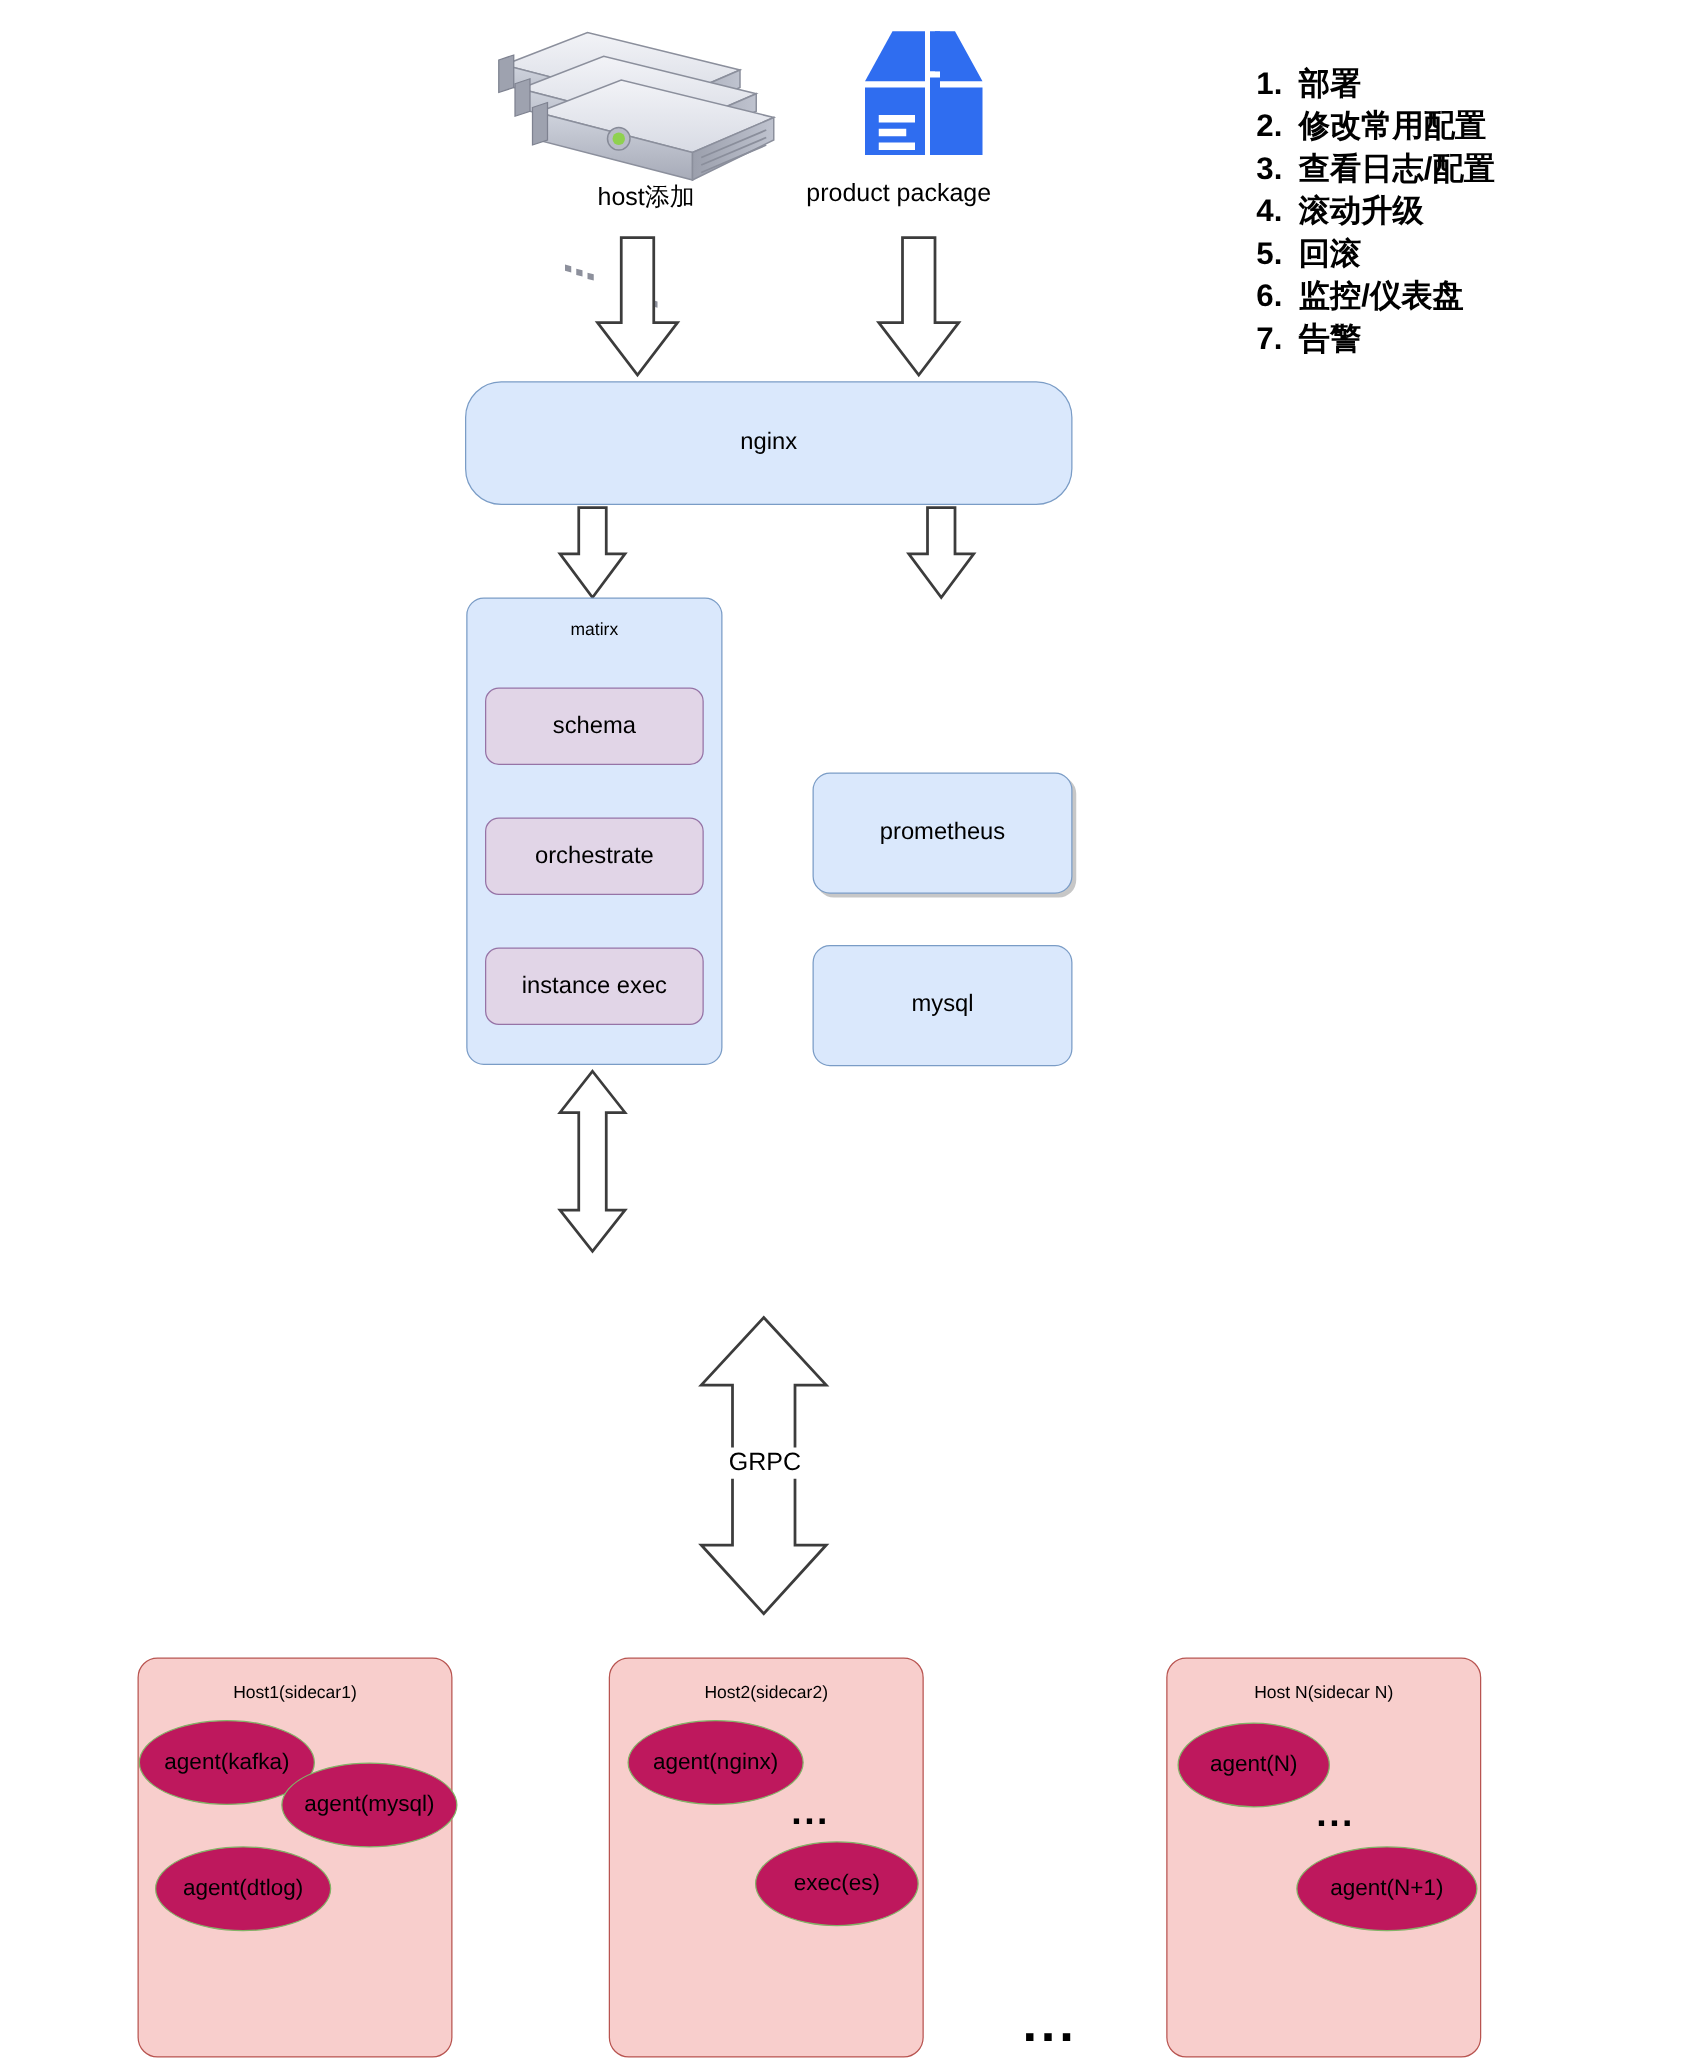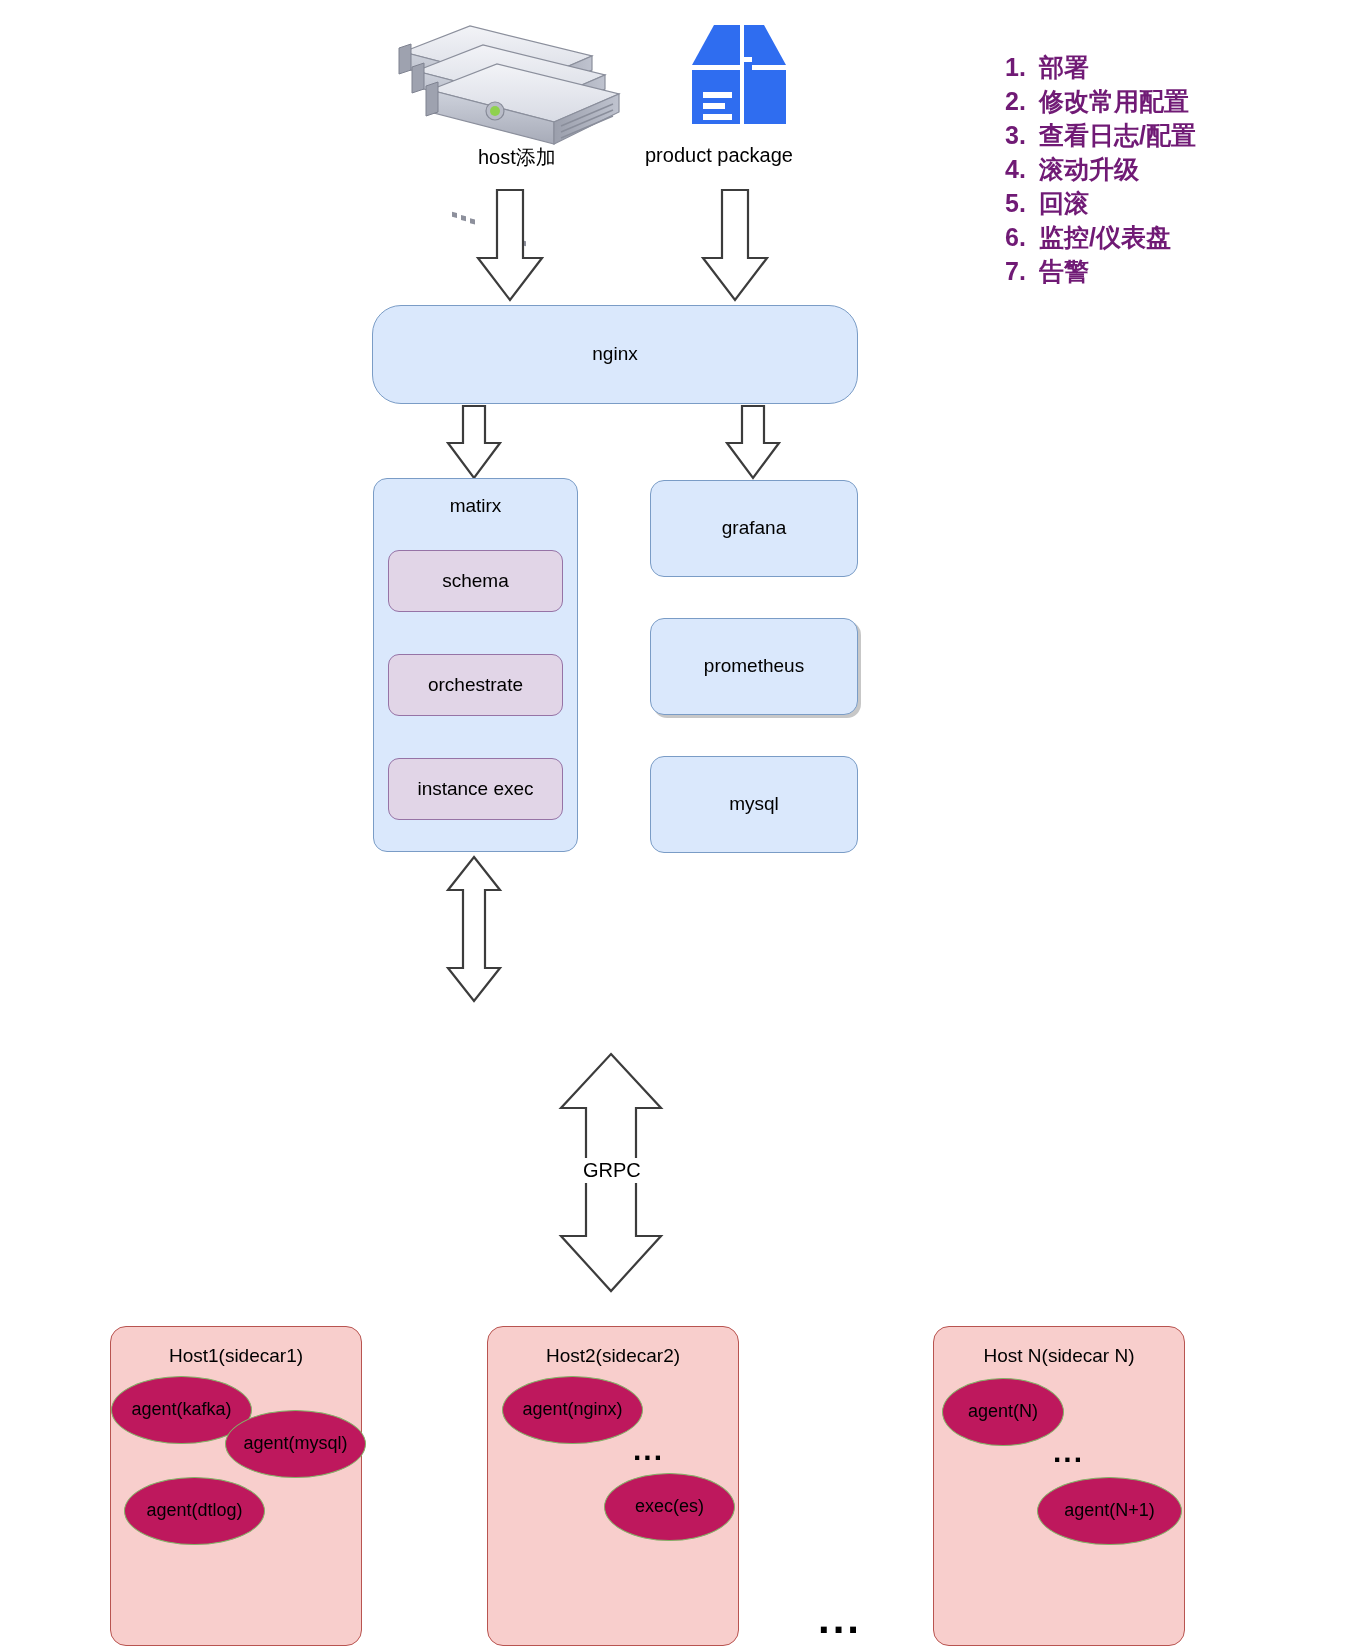--- a/index.html
+++ b/index.html
@@ -52,21 +52,21 @@
     font-size: 18px;
   }
   .shadowed { box-shadow: 3px 3px 0 rgba(0,0,0,0.22); }
 
   
   .grp-title {
     position: absolute;
     left: 0;
     right: 0;
     text-align: center;
-    font-size: 19px;
+    font-size: 14px;
     color: #000;
   }
 
   
   .caption {
     position: absolute;
     font-size: 20px;
     color: #000;
     white-space: nowrap;
   }
@@ -95,21 +95,21 @@
     line-height: 1;
   }
 
   
   #legend {
     position: absolute;
     left: 1005px;
     top: 50px;
     font-size: 25px;
     font-weight: bold;
-    color: #701a75;
+    color: #000000;
     line-height: 1.36;
   }
   #legend .li { white-space: nowrap; display: block; }
   #legend .num { display: inline-block; width: 34px; }
 
   
   svg.overlay {
     position: absolute;
     left: 0;
     top: 0;
@@ -230,23 +230,20 @@
   <div class="node purple-box" style="left:388px; top:550px; width:175px; height:62px;">
     <span>schema</span>
   </div>
   <div class="node purple-box" style="left:388px; top:654px; width:175px; height:62px;">
     <span>orchestrate</span>
   </div>
   <div class="node purple-box" style="left:388px; top:758px; width:175px; height:62px;">
     <span>instance exec</span>
   </div>
 
-  <div class="node blue-box" style="left:650px; top:480px; width:208px; height:97px;">
-    <span>grafana</span>
-  </div>
   <div class="node blue-box" style="left:650px; top:756px; width:208px; height:97px;">
     <span>mysql</span>
   </div>
   <div class="node blue-box shadowed" style="left:650px; top:618px; width:208px; height:97px;">
     <span>prometheus</span>
   </div>
 
 
   <div class="edge-label" style="left:578px; top:1158px;">GRPC</div>
 

